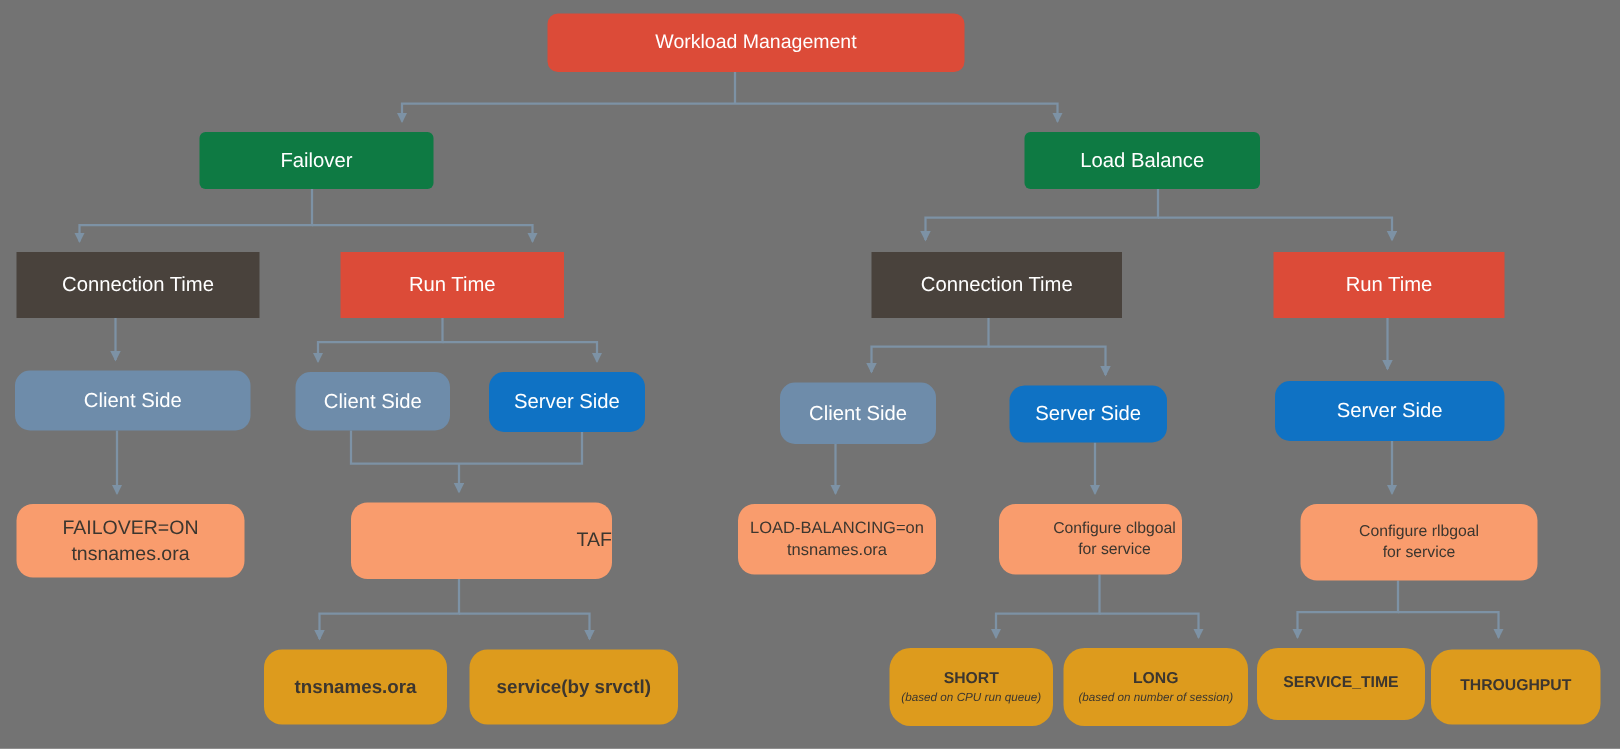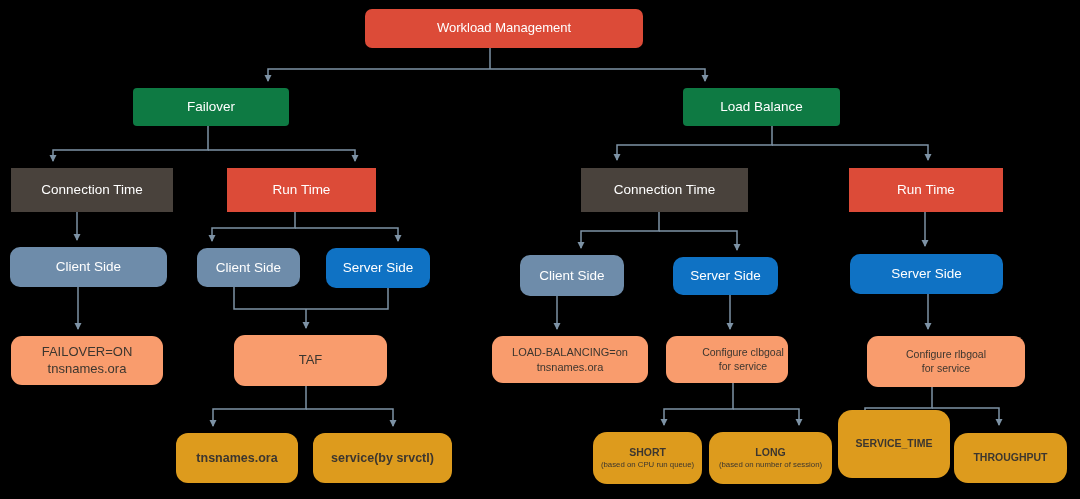--- a/index.html
+++ b/index.html
@@ -41,26 +41,26 @@
   .lvl-green  { border-radius: 4px;  font-size: 13.5px; }
   .lvl-time   { border-radius: 0;    font-size: 13.5px; text-align: right; }
   .lvl-side   { border-radius: 10px; font-size: 13.5px; }
   .lvl-peach  { border-radius: 11px; }
   .lvl-gold   { border-radius: 12px; }
   .fs13   { font-size: 13px; }
   .fs12b  { font-size: 12.5px; font-weight: 600; }
   .fs11   { font-size: 11px; }
   .fs10   { font-size: 10.5px; }
   .fs10b  { font-size: 10.5px; font-weight: 600; border-radius: 14px; }
-  .sub    { font-size: 7.8px; font-weight: 400; line-height: 1.35; }
+  .sub    { font-size: 7.8px; font-weight: 400; line-height: 1.35; font-style: italic; }
 </style>
 </head>
 <body style="background: rgb(225, 225, 225);">
 
-<div class="canvas" style="background: #000000;">
+<div class="canvas" style="background: #737373;">
 
   <svg class="connector-layer" width="1080" height="499" viewBox="0 0 1080 499">
     <defs>
       <marker id="arrow" markerUnits="userSpaceOnUse" markerWidth="9" markerHeight="9" refX="6" refY="3.5" orient="auto">
         <path d="M0,0 L7,3.5 L0,7 Z" fill="var(--connector)"></path>
       </marker>
     </defs>
     <path class="connector-line" d="M490,48 L490,69"></path>
     <path class="connector-line" marker-end="url(#arrow)" d="M490,69 L268,69 L268,81"></path>
     <path class="connector-line" marker-end="url(#arrow)" d="M490,69 L705,69 L705,81"></path>
@@ -138,25 +138,25 @@
 
   <div class="node t-light lvl-side" style="left: 850px; top: 254px; width: 153px; height: 40px; background-color: rgb(15, 114, 196);">
     <span>Server Side</span>
   </div>
 
   <div class="node t-dark lvl-peach fs13" style="left: 11px; top: 336px; width: 152px; height: 49px; background-color: rgb(249, 156, 109);">
     <span>FAILOVER=ON</span>
     <span>tnsnames.ora</span>
   </div>
 
-  <div class="node t-dark lvl-peach fs13" style="left: 234px; top: 335px; width: 153px; height: 51px; background-color: rgb(249, 156, 109);">
+  <div class="node t-dark lvl-peach fs13" style="left: 234px; top: 335px; width: 174px; height: 51px; background-color: rgb(249, 156, 109); align-items: flex-end;">
     <span>TAF</span>
   </div>
 
-  <div class="node t-dark lvl-peach fs11" style="left: 492px; top: 336px; width: 156px; height: 47px; background-color: rgb(249, 156, 109);">
+  <div class="node t-dark lvl-peach fs11" style="left: 492px; top: 336px; width: 132px; height: 47px; background-color: rgb(249, 156, 109);">
     <span>LOAD-BALANCING=on</span>
     <span>tnsnames.ora</span>
   </div>
 
   <div class="node t-dark lvl-peach fs10" style="left: 666px; top: 336px; width: 122px; height: 47px; background-color: rgb(249, 156, 109); padding-left: 32px;">
     <span>Configure clbgoal</span>
     <span>for service</span>
   </div>
 
   <div class="node t-dark lvl-peach fs10" style="left: 867px; top: 336px; width: 158px; height: 51px; background-color: rgb(249, 156, 109);">
@@ -175,21 +175,21 @@
   <div class="node t-dark lvl-gold fs10b" style="left: 593px; top: 432px; width: 109px; height: 52px; background-color: rgb(221, 155, 29);">
     <span>SHORT</span>
     <span class="sub">(based on CPU run queue)</span>
   </div>
 
   <div class="node t-dark lvl-gold fs10b" style="left: 709px; top: 432px; width: 123px; height: 52px; background-color: rgb(221, 155, 29); text-align: center;">
     <span>LONG</span>
     <span class="sub">(based on number of session)</span>
   </div>
 
-  <div class="node t-dark lvl-gold fs10b" style="left: 838px; top: 410px; width: 112px; height: 68px; background-color: rgb(221, 155, 29);">
+  <div class="node t-dark lvl-gold fs10b" style="left: 838px; top: 432px; width: 112px; height: 48px; background-color: rgb(221, 155, 29);">
     <span>SERVICE_TIME</span>
   </div>
 
   <div class="node t-dark lvl-gold fs10b" style="left: 954px; top: 433px; width: 113px; height: 50px; background-color: rgb(221, 155, 29);">
     <span>THROUGHPUT</span>
   </div>
 
 </div>
 
 </body></html>

